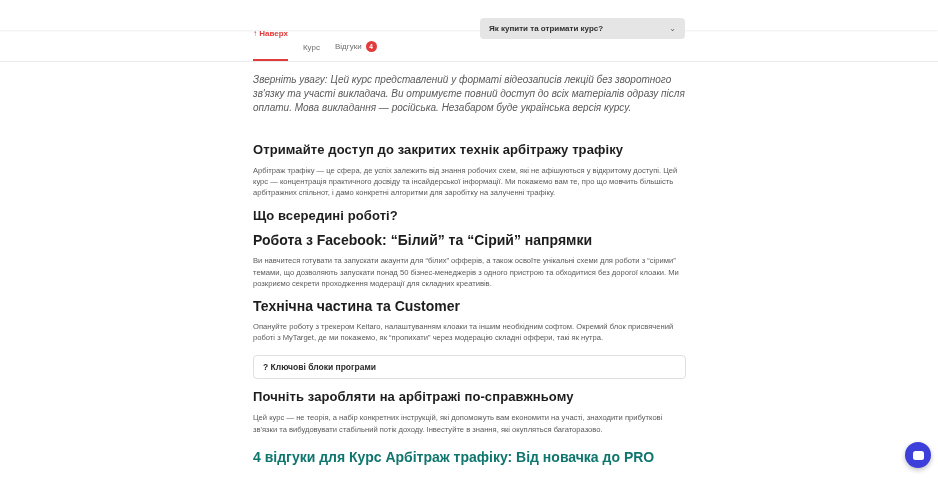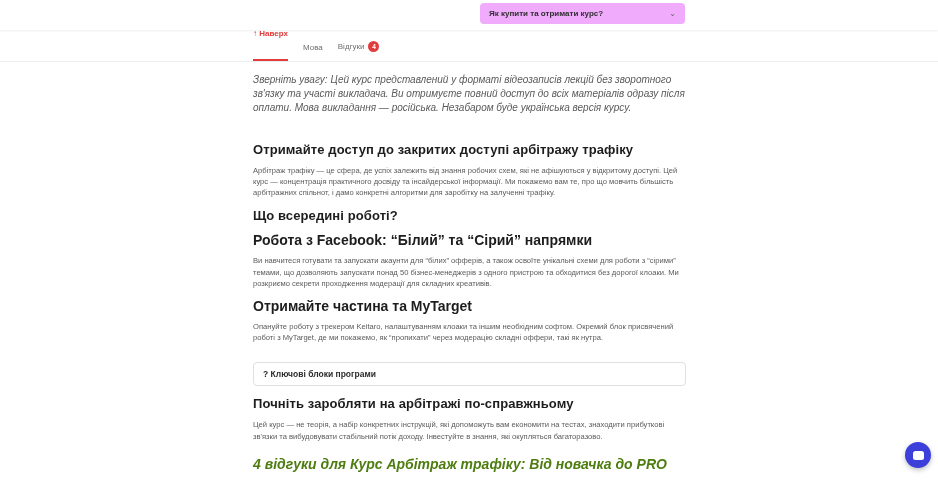--- a/index.html
+++ b/index.html
@@ -14,23 +14,23 @@
 
   
   .topbar {
     height: 30px;
     background: #ffffff;
     box-shadow: 0 1px 2px rgba(0,0,0,0.07);
     position: relative;
   }
   .faq-dropdown {
     position: absolute;
-    left: 480px; top: 3px;
+    left: 480px; top: 18px;
     width: 205px; height: 21px;
-    background: #f0abfc;
+    background: #e5e5e5;
     border-radius: 4px;
     display: flex; align-items: center; justify-content: space-between;
     padding: 0 9px;
     cursor: pointer;
   }
   .faq-dropdown .label { font-size: 8px; font-weight: bold; color: #2f2f2f; }
   .faq-dropdown .chev { font-size: 8px; color: #666; }
 
   
   .tabbar {
@@ -64,27 +64,27 @@
   .notice { font-size: 10px; font-style: italic; color: #5a5a5a; line-height: 1.42; margin-bottom: 26px; }
 
   h2.sec { font-size: 13px; font-weight: bold; color: #1d1d1d; margin: 10px 0 8px 0; letter-spacing: 0.1px; }
   h3.sec { font-size: 14px; font-weight: bold; color: #1d1d1d; margin: 9px 0 7px 0; }
   p.body { font-size: 7.6px; line-height: 1.48; color: #5a5a5a; margin-bottom: 9px; }
 
   .accordion {
     border: 1px solid #e0e0e0;
     border-radius: 4px;
     padding: 6px 9px;
-    margin: 19px 0 10px 0;
+    margin: 12px 0 10px 0;
     font-size: 8.5px; font-weight: bold; color: #2c2c2c;
     cursor: pointer;
   }
 
   
-  .reviews-heading { font-size: 14px; font-weight: bold; color: #4d7c0f; margin: 14px 0 12px 0; font-style: italic; }
+  .reviews-heading { font-size: 14px; font-weight: bold; color: #0f766e; margin: 14px 0 12px 0; }
 
   .summary { display: flex; gap: 8px; }
   .summary-left { width: 134px; flex: none; }
   .summary-title { font-size: 13.5px; font-weight: bold; color: #1d1d1d; margin-bottom: 7px; }
 
   .histogram { flex: 1; padding-top: 2px; }
   .hist-row { display: flex; align-items: center; margin-bottom: 4.5px; }
   .mini-stars { font-size: 6.5px; line-height: 1; width: 30px; flex: none; letter-spacing: 0.3px; }
   .mini-stars .stars-fill { color: #efa336; }
   .mini-stars .stars-empty { color: #d8d8d8; }
@@ -113,49 +113,49 @@
     <span class="label">Як купити та отримати курс?</span>
     <span class="chev">⌄</span>
   </div>
 </div>
 
 <div class="tabbar">
   <div class="tab active">
     <span>↑ Наверх</span>
   </div>
   <div class="tab">
-    <span>Мова</span>
+    <span>Курс</span>
   </div>
   <div class="tab">
     <span>Відгуки</span>
     <span class="count-badge">4</span>
   </div>
 </div>
 
 <div class="content">
 
   <p class="notice">Зверніть увагу: Цей курс представлений у форматі відеозаписів лекцій без зворотного зв'язку та участі викладача. Ви отримуєте повний доступ до всіх матеріалів одразу після оплати. Мова викладання — російська. Незабаром буде українська версія курсу.</p>
 
-  <h2 class="sec">Отримайте доступ до закритих доступі арбітражу трафіку</h2>
+  <h2 class="sec">Отримайте доступ до закритих технік арбітражу трафіку</h2>
   <p class="body">Арбітраж трафіку — це сфера, де успіх залежить від знання робочих схем, які не афішуються у відкритому доступі. Цей курс — концентрація практичного досвіду та інсайдерської інформації. Ми покажемо вам те, про що мовчить більшість арбітражних спільнот, і дамо конкретні алгоритми для заробітку на залученні трафіку.</p>
 
   <h2 class="sec">Що всередині роботі?</h2>
 
   <h3 class="sec">Робота з Facebook: “Білий” та “Сірий” напрямки</h3>
   <p class="body">Ви навчитеся готувати та запускати акаунти для “білих” офферів, а також освоїте унікальні схеми для роботи з “сірими” темами, що дозволяють запускати понад 50 бізнес-менеджерів з одного пристрою та обходитися без дорогої клоаки. Ми розкриємо секрети проходження модерації для складних креативів.</p>
 
-  <h3 class="sec">Отримайте частина та MyTarget</h3>
+  <h3 class="sec">Технічна частина та Customer</h3>
   <p class="body">Опануйте роботу з трекером Keitaro, налаштуванням клоаки та іншим необхідним софтом. Окремий блок присвячений роботі з MyTarget, де ми покажемо, як “пропихати” через модерацію складні оффери, такі як нутра.</p>
 
   <div class="accordion">
     <span>? Ключові блоки програми</span>
   </div>
 
   <h2 class="sec">Почніть заробляти на арбітражі по-справжньому</h2>
-  <p class="body">Цей курс — не теорія, а набір конкретних інструкцій, які допоможуть вам економити на тестах, знаходити прибуткові зв'язки та вибудовувати стабільний потік доходу. Інвестуйте в знання, які окупляться багаторазово.</p>
+  <p class="body">Цей курс — не теорія, а набір конкретних інструкцій, які допоможуть вам економити на участі, знаходити прибуткові зв'язки та вибудовувати стабільний потік доходу. Інвестуйте в знання, які окупляться багаторазово.</p>
 
   <h2 class="reviews-heading">4 відгуки для Курс Арбітраж трафіку: Від новачка до PRO</h2>
 
   <div class="summary">
     <div class="summary-left">
       <div class="summary-title">Customer reviews</div>
 
     </div>
     <div class="histogram">
       <div class="hist-row">

